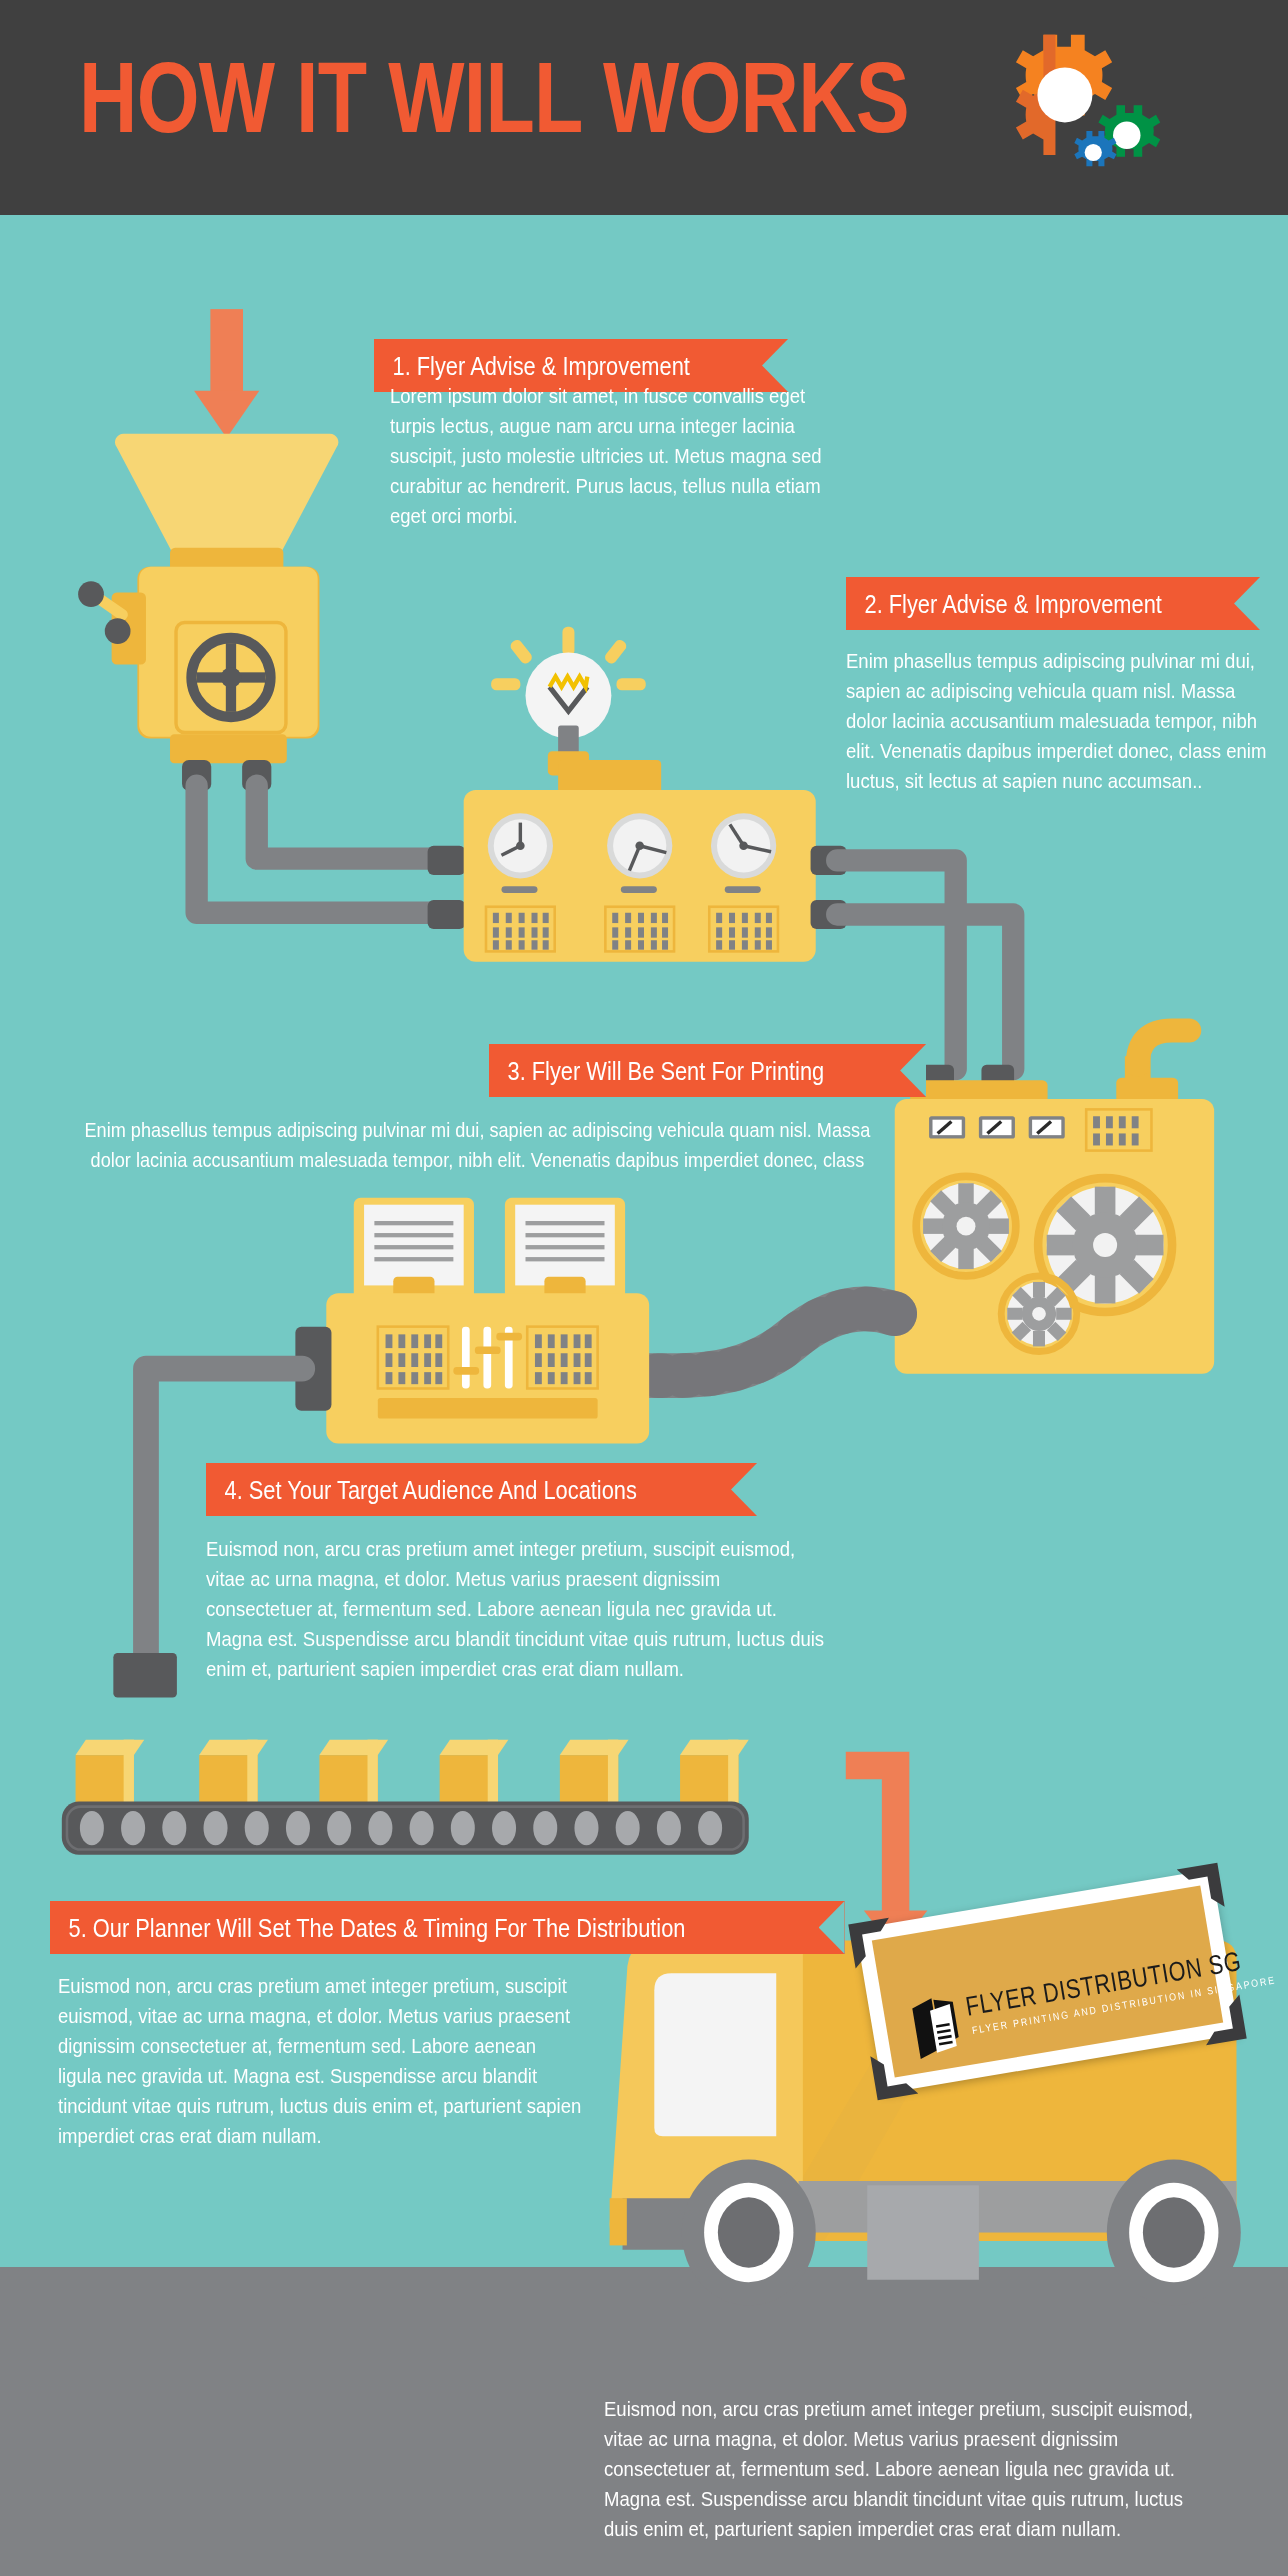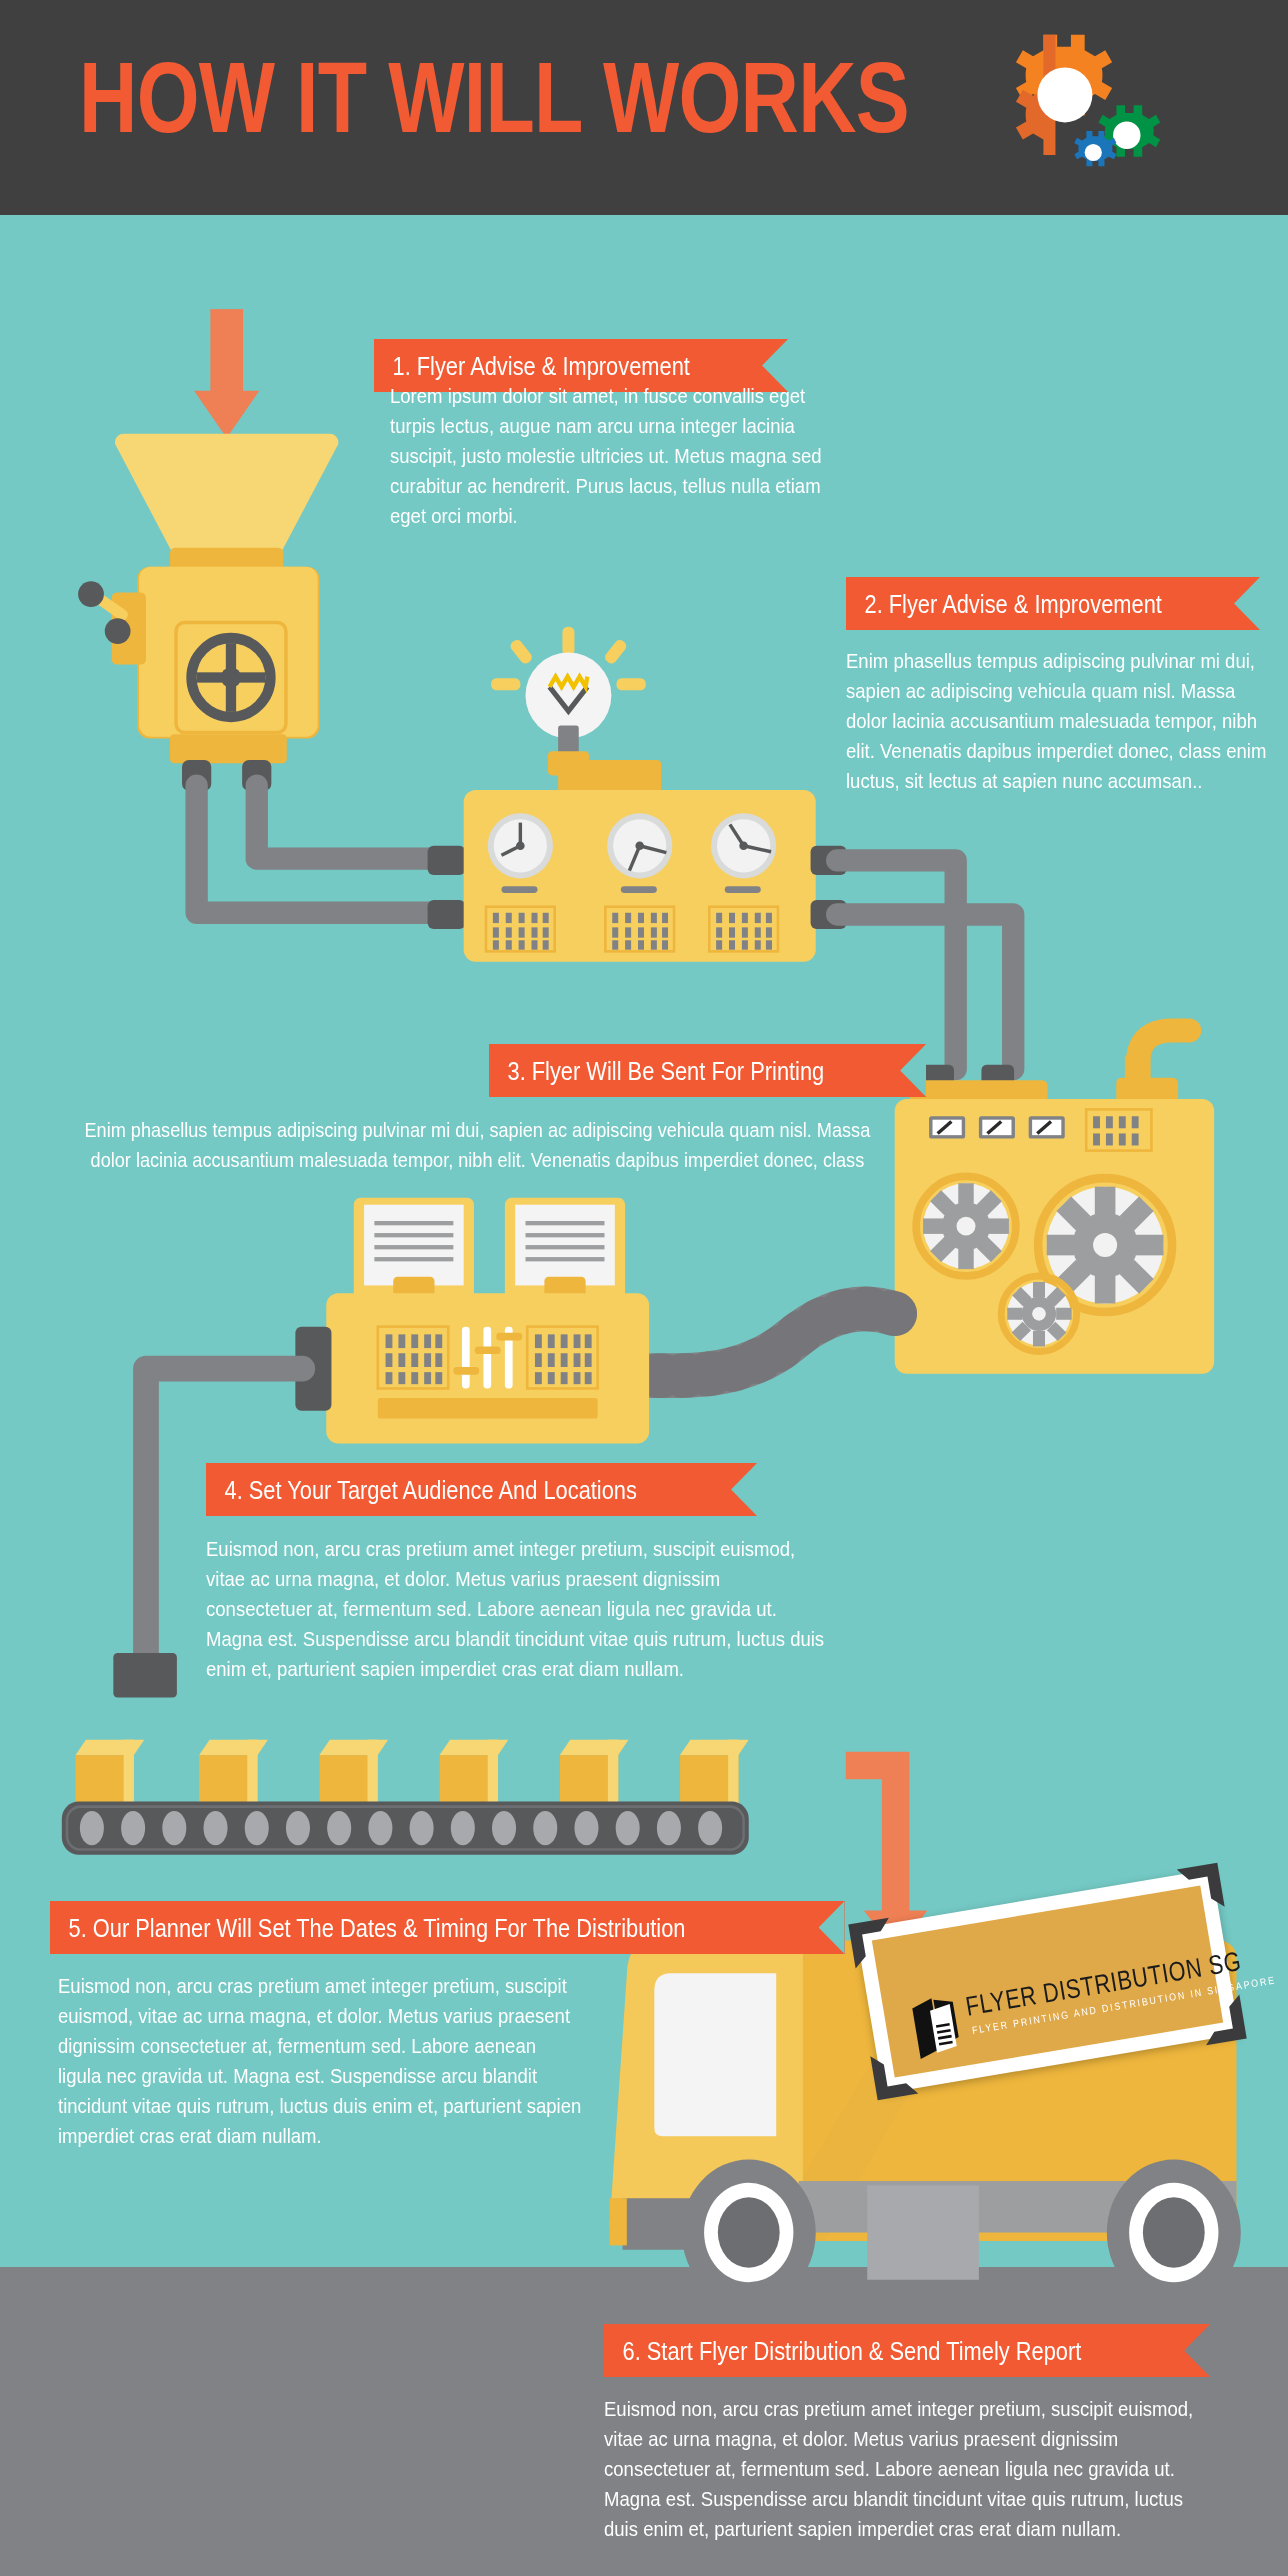--- a/index.html
+++ b/index.html
@@ -566,20 +566,16 @@
     <span class="notch"></span>
   </div>
   <div class="copy" style="left:206px;top:1534px;width:687px;">Euismod non, arcu cras pretium amet integer pretium, suscipit euismod, vitae ac urna magna, et dolor. Metus varius praesent dignissim consectetuer at, fermentum sed. Labore aenean ligula nec gravida ut. Magna est. Suspendisse arcu blandit tincidunt vitae quis rutrum, luctus duis enim et, parturient sapien imperdiet cras erat diam nullam.</div>
 
   <div class="ribbon" style="left:50px;top:1901px;text-align:right;">
     <span class="rlabel">5. Our Planner Will Set The Dates &amp; Timing For The Distribution</span>
     <span class="notch"></span>
   </div>
   <div class="copy" style="left:58px;top:1971px;width:584px;">Euismod non, arcu cras pretium amet integer pretium, suscipit euismod, vitae ac urna magna, et dolor. Metus varius praesent dignissim consectetuer at, fermentum sed. Labore aenean ligula nec gravida ut. Magna est. Suspendisse arcu blandit tincidunt vitae quis rutrum, luctus duis enim et, parturient sapien imperdiet cras erat diam nullam.</div>
 
-  <div class="ribbon on-gray" style="left:604px;top:2324px;">
-    <span class="rlabel">6. Start Flyer Distribution &amp; Send Timely Report</span>
-    <span class="notch"></span>
-  </div>
   <div class="copy" style="left:604px;top:2394px;width:678px;">Euismod non, arcu cras pretium amet integer pretium, suscipit euismod, vitae ac urna magna, et dolor. Metus varius praesent dignissim consectetuer at, fermentum sed. Labore aenean ligula nec gravida ut. Magna est. Suspendisse arcu blandit tincidunt vitae quis rutrum, luctus duis enim et, parturient sapien imperdiet cras erat diam nullam.</div>
 
 </div>
 
 
 </body></html>

